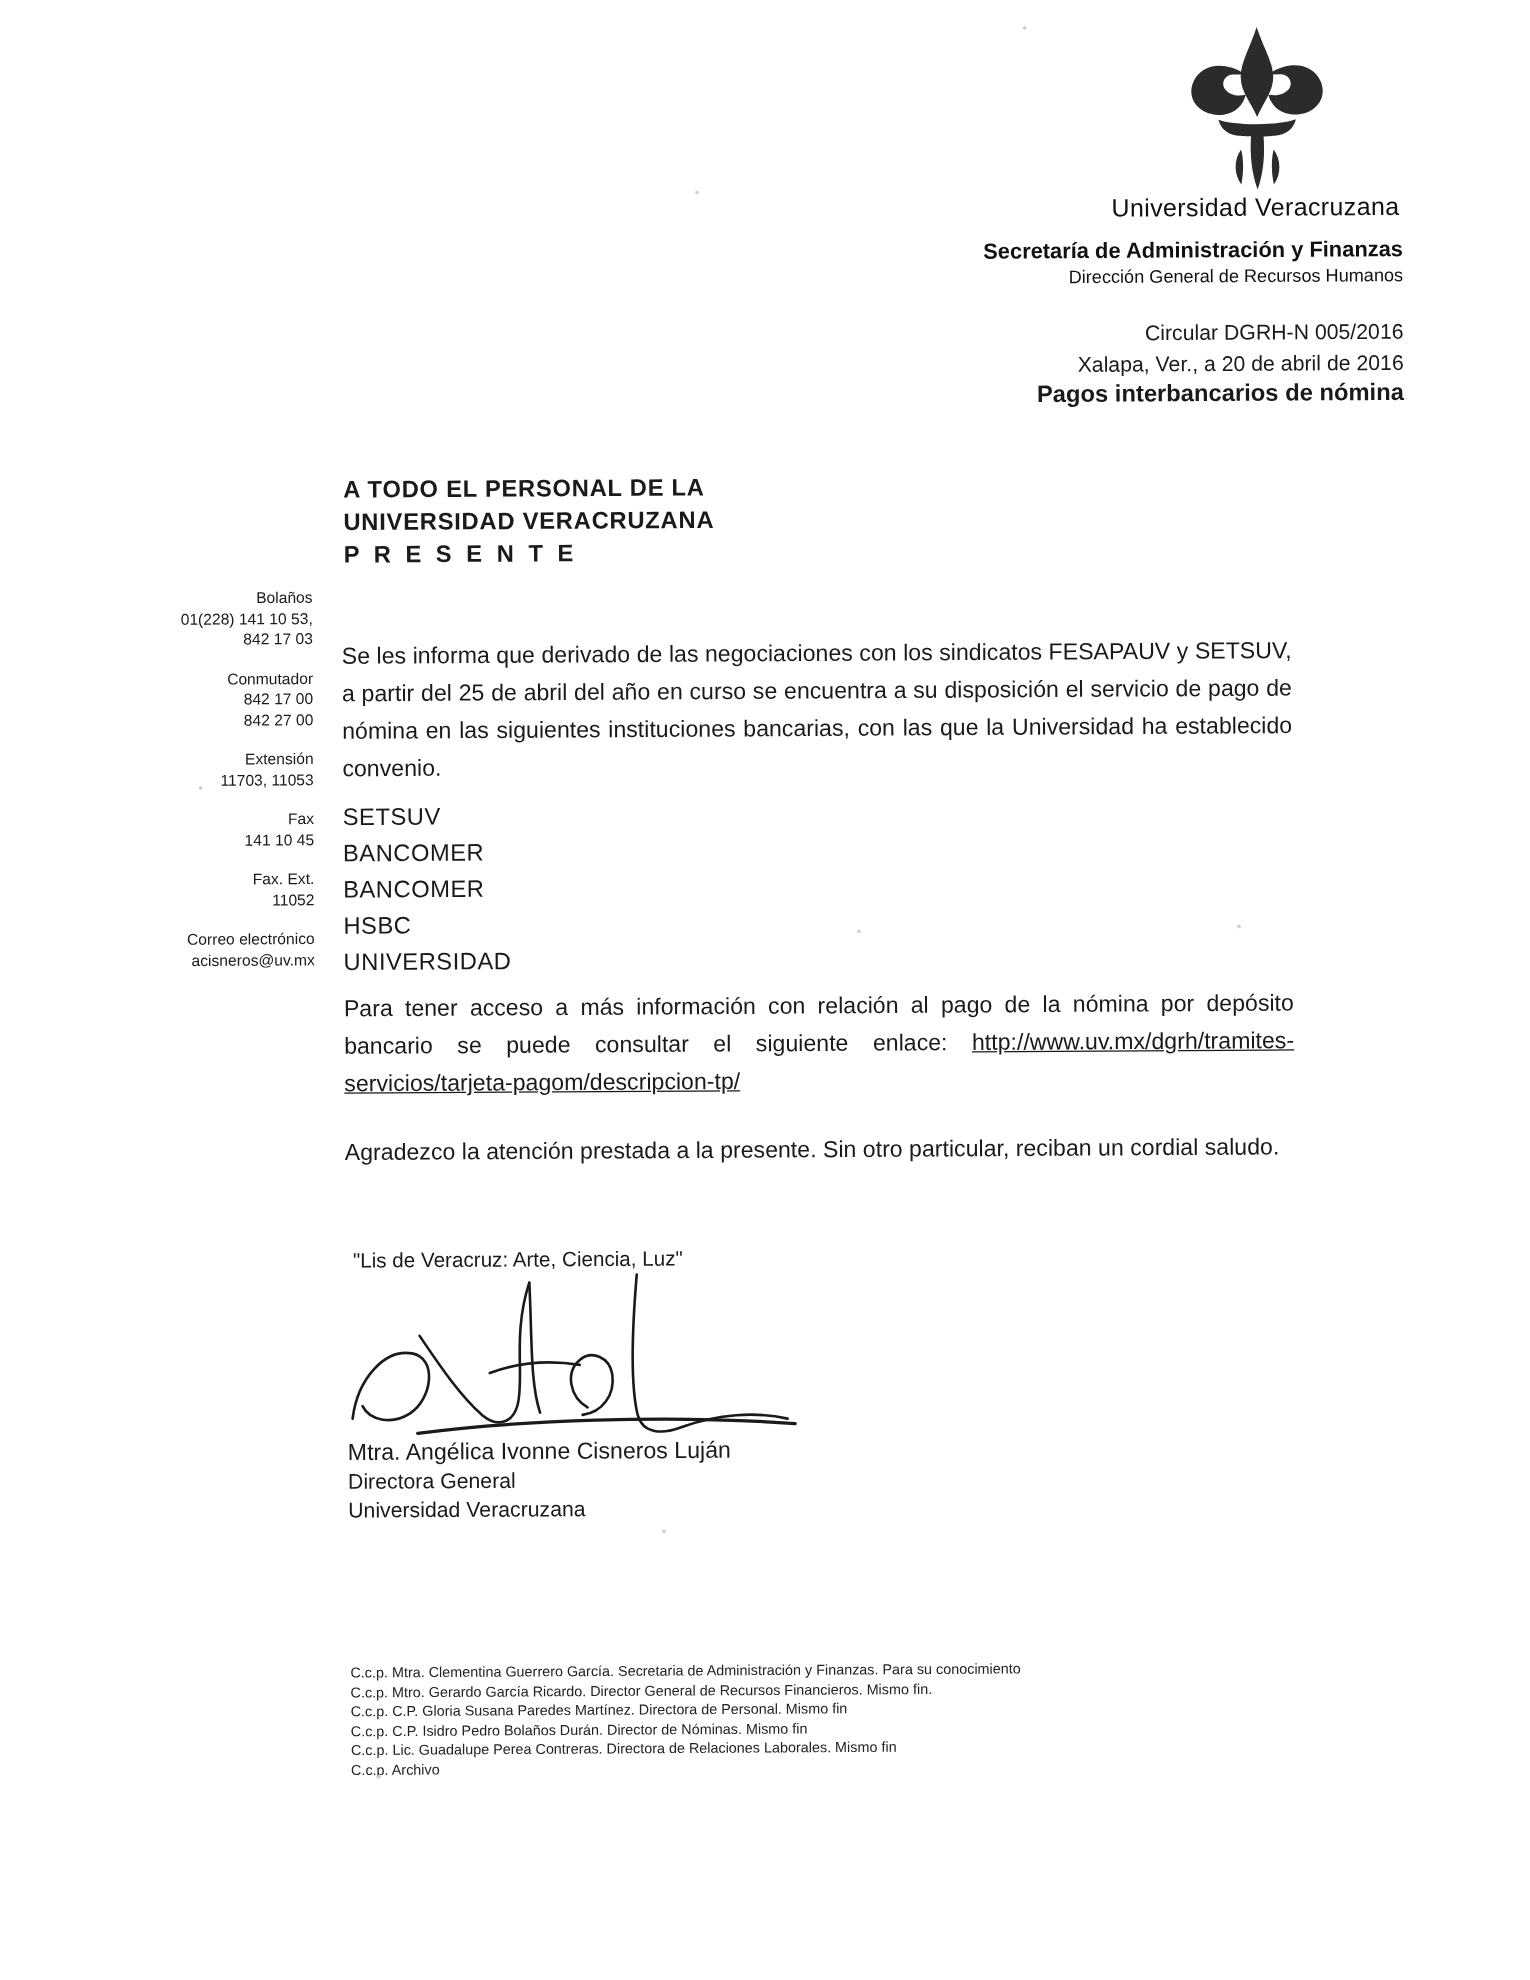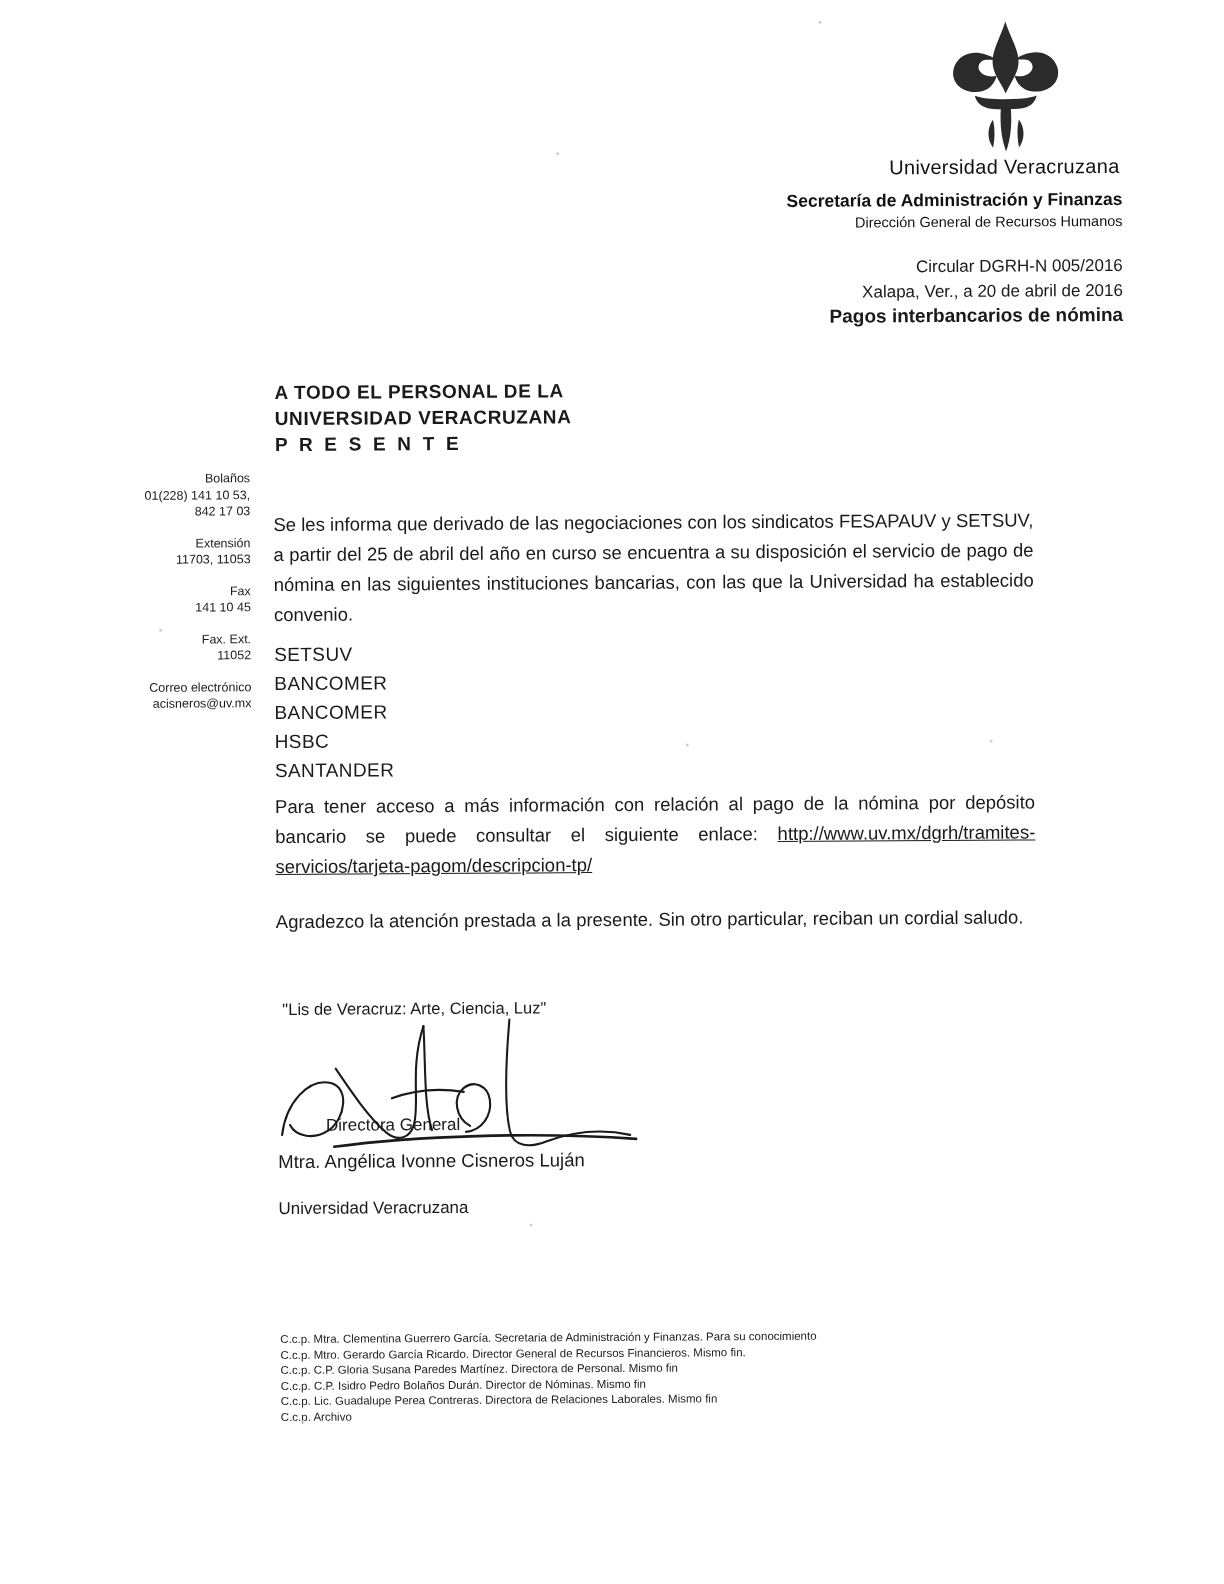--- a/index.html
+++ b/index.html
@@ -160,24 +160,23 @@
   .sig-name {
     position: absolute;
     left: 276px;
     top: 1148px;
     font-size: 18.5px;
     line-height: 24px;
   }
   .sig-role {
     position: absolute;
     left: 276px;
-    top: 1112px;
+    top: 1172px;
     font-size: 17px;
     line-height: 23px;
-    margin-left: 48px;
   }
   .sig-org {
     position: absolute;
     left: 276px;
     top: 1195px;
     font-size: 17px;
     line-height: 23px;
   }
 
   
@@ -237,20 +236,25 @@
     <div class="presente">P R E S E N T E</div>
   </div>
 
   <div class="sidebar">
     <div class="group">
       <span class="lbl">Bolaños</span>
       <span class="val">01(228) 141 10 53,</span>
       <span class="val">842 17 03</span>
     </div>
     <div class="group">
+      <span class="lbl">Conmutador</span>
+      <span class="val">842 17 00</span>
+      <span class="val">842 27 00</span>
+    </div>
+    <div class="group">
       <span class="lbl">Extensión</span>
       <span class="val">11703, 11053</span>
     </div>
     <div class="group">
       <span class="lbl">Fax</span>
       <span class="val">141 10 45</span>
     </div>
     <div class="group">
       <span class="lbl">Fax. Ext.</span>
       <span class="val">11052</span>
@@ -261,21 +265,21 @@
     </div>
   </div>
 
   <div class="body-text para1">Se les informa que derivado de las negociaciones con los sindicatos FESAPAUV y SETSUV, a partir del 25 de abril del año en curso se encuentra a su disposición el servicio de pago de nómina en las siguientes instituciones bancarias, con las que la Universidad ha establecido convenio.</div>
 
   <div class="banks">
     <div>SETSUV</div>
     <div>BANCOMER</div>
     <div>BANCOMER</div>
     <div>HSBC</div>
-    <div>SANTANDER</div>
+    <div>UNIVERSIDAD</div>
   </div>
 
   <div class="body-text para2"><span>Para tener acceso a más información con relación al pago de la nómina por depósito bancario se puede consultar el siguiente enlace: </span><a href="#">http://www.uv.mx/dgrh/tramites-servicios/tarjeta-pagom/descripcion-tp/</a></div>
 
   <div class="body-text para3">Agradezco la atención prestada a la presente. Sin otro particular, reciban un cordial saludo.</div>
 
   <div class="motto">"Lis de Veracruz: Arte, Ciencia, Luz"</div>
 
   <div class="signature">
     <svg viewBox="0 0 420 160" width="420" height="160" aria-hidden="true">

